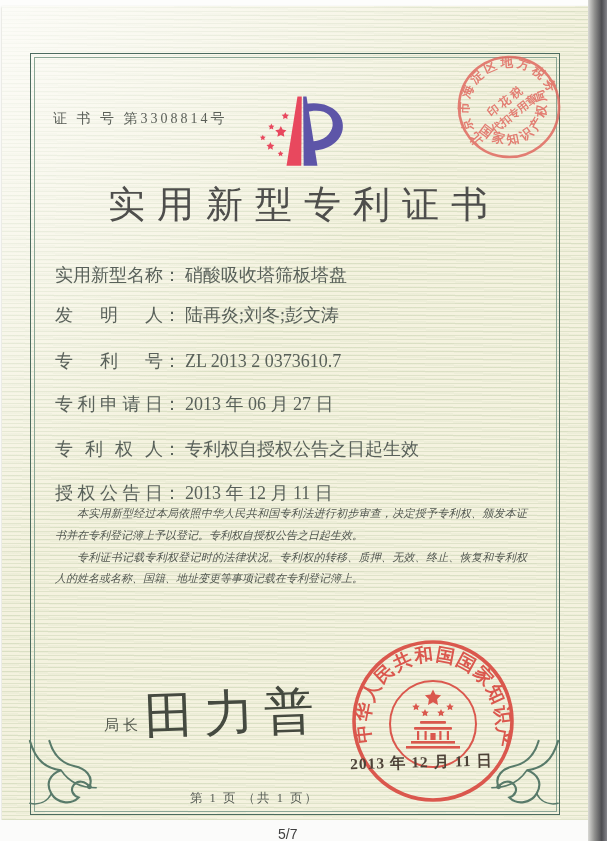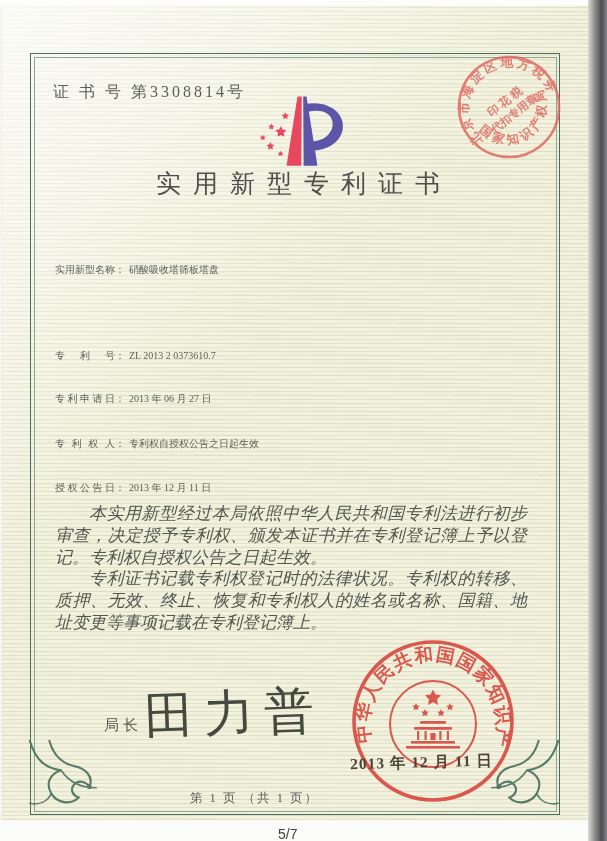--- a/index.html
+++ b/index.html
@@ -20,31 +20,31 @@
   .scan-mark{position:absolute;left:278px;top:826px;font-family:"Liberation Sans","DejaVu Sans",sans-serif;
          font-size:14px;color:#404040;}
   
   .frame{position:absolute;left:28px;top:47px;width:528px;height:760px;
          border:1.4px solid #4c6b5f;}
   .frame::after{content:"";position:absolute;inset:2.5px;border:1px solid #8aa695;}
   .flourish{position:absolute;width:78px;height:78px;}
   .fl-br{left:482px;top:733px;}
   .fl-bl{left:24px;top:733px;transform:scaleX(-1);}
   
-  .cert-no{position:absolute;left:51px;top:76px;font-size:16px;color:#5a5f58;letter-spacing:3px;}
+  .cert-no{position:absolute;left:51px;top:104px;font-size:14px;color:#5a5f58;letter-spacing:3px;}
   .logo{position:absolute;left:238px;top:78px;width:152px;height:96px;}
-  .title{position:absolute;left:0;top:161px;width:586px;text-align:center;padding-left:18px;box-sizing:border-box;
-         font-size:25px;color:#4e4e4c;letter-spacing:12px;font-weight:500;}
+  .title{position:absolute;left:0;top:174px;width:586px;text-align:center;padding-left:18px;box-sizing:border-box;
+         font-size:37px;color:#4e4e4c;letter-spacing:12px;font-weight:500;}
   
-  .field{position:absolute;left:53px;height:20px;font-size:10px;color:#59615a;white-space:nowrap;}
+  .field{position:absolute;left:53px;height:20px;font-size:18px;color:#59615a;white-space:nowrap;}
   .flabel{display:inline-block;width:6em;text-align:justify;text-align-last:justify;vertical-align:bottom;}
   .fcolon{margin-right:4px;}
   .r0{top:257px;} .r1{top:297px;} .r2{top:343px;} .r3{top:386px;} .r4{top:431px;} .r5{top:475px;}
   
-  .body-text{position:absolute;left:53px;top:497px;width:472px;font-size:17px;line-height:21.8px;
+  .body-text{position:absolute;left:53px;top:497px;width:472px;font-size:11px;line-height:21.8px;
          color:#515750;font-style:italic;text-align:justify;}
   .body-text p{margin:0;text-indent:2em;}
   
   .signer-role{position:absolute;left:102px;top:710px;font-size:15px;color:#555b50;letter-spacing:4px;}
   .signer-name{position:absolute;left:142px;top:674px;font-size:50px;color:#454a40;letter-spacing:10px;
          transform:rotate(-2deg);}
   
   .office-seal{position:absolute;left:346px;top:630px;width:170px;height:170px;opacity:.92;}
   .seal-date{position:absolute;left:348px;top:746px;width:170px;font-size:15.5px;color:#4d4238;
          letter-spacing:1px;transform:rotate(-1.5deg);font-weight:600;}
@@ -100,20 +100,23 @@
       <g fill="#5d55a8">
         <polygon points="66.5,10 70,10 81.5,83 67,83"></polygon>
         <path d="M68,18 C96,13 111,30 108,45 C105,61 86,69 70,66.5 L69,57 C86,60 96.5,50 97.5,41 C98.5,29 88,21.5 68,27 Z"></path>
       </g>
     </svg>
 
     <div class="title">实用新型专利证书</div>
 
     <div class="field r0">
       <span class="flabel">实用新型名称</span><span class="fcolon">：</span><span class="fvalue">硝酸吸收塔筛板塔盘</span>
+    </div>
+    <div class="field r1">
+      <span class="flabel">发 明 人</span><span class="fcolon">：</span><span class="fvalue">陆再炎;刘冬;彭文涛</span>
     </div>
     <div class="field r2">
       <span class="flabel">专 利 号</span><span class="fcolon">：</span><span class="fvalue">ZL 2013 2 0373610.7</span>
     </div>
     <div class="field r3">
       <span class="flabel">专利申请日</span><span class="fcolon">：</span><span class="fvalue">2013 年 06 月 27 日</span>
     </div>
     <div class="field r4">
       <span class="flabel">专 利 权 人</span><span class="fcolon">：</span><span class="fvalue">专利权自授权公告之日起生效</span>
     </div>

